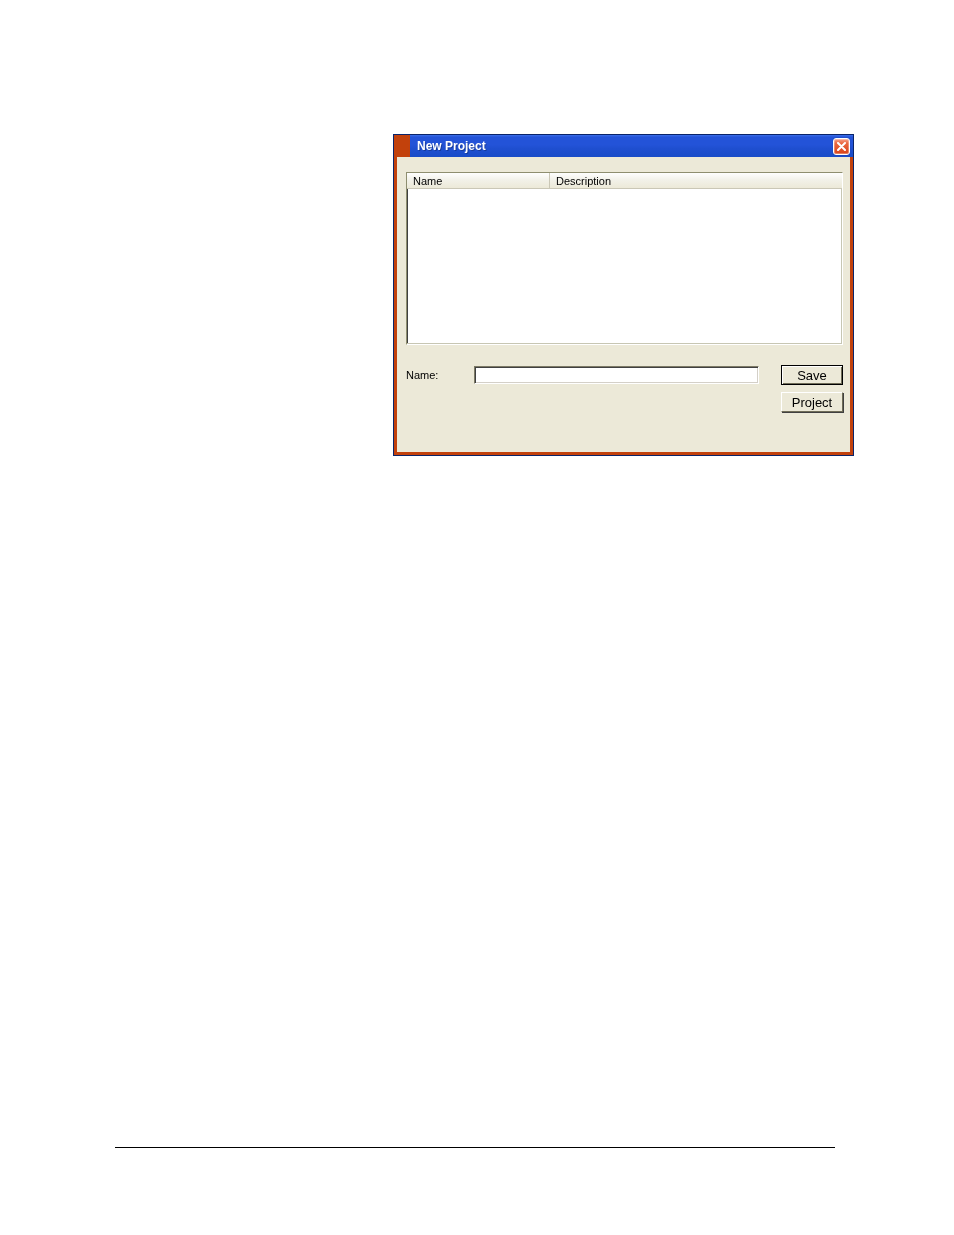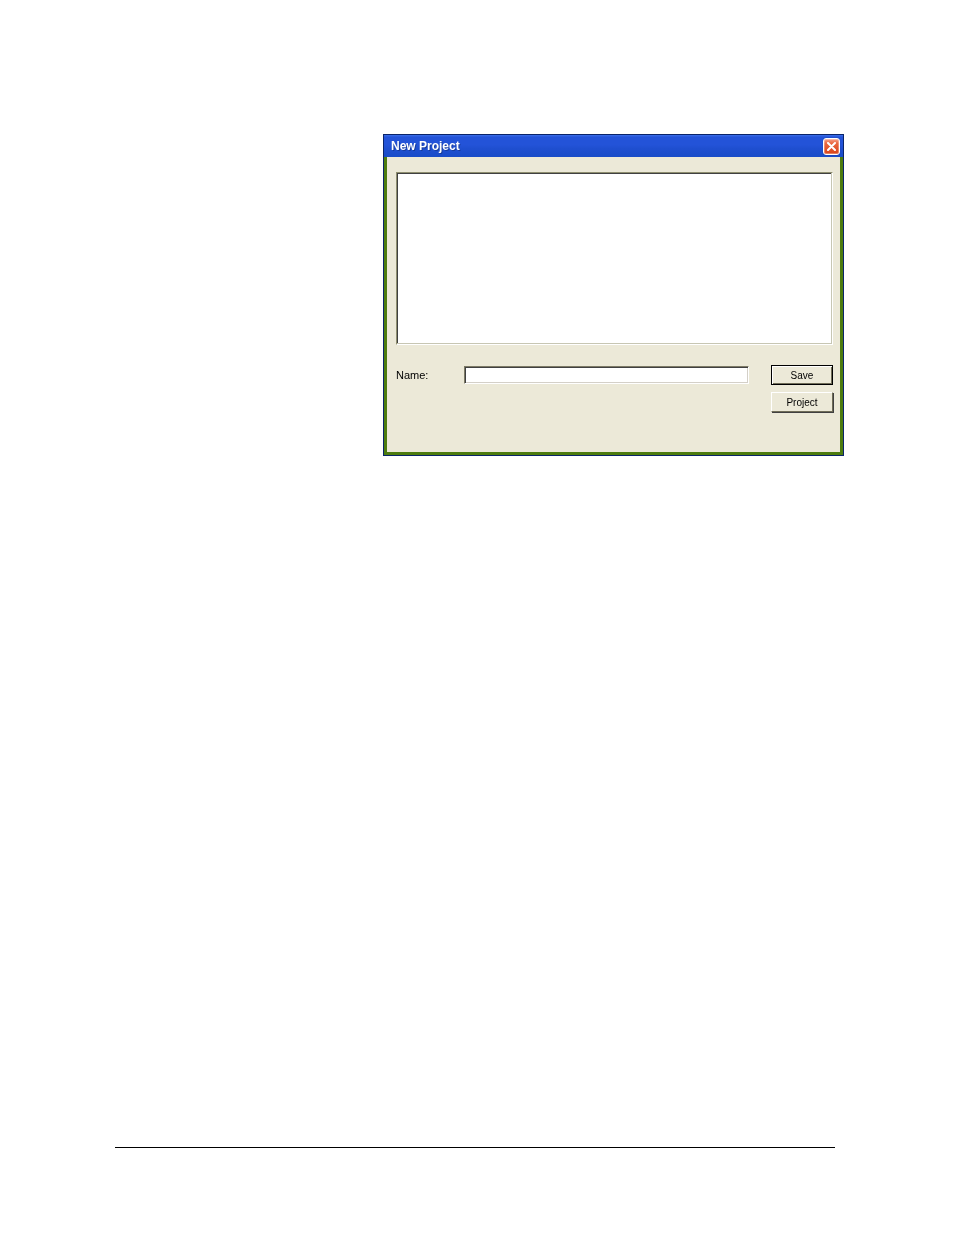--- a/index.html
+++ b/index.html
@@ -13,26 +13,27 @@
     font-size: 11px;
     position: relative;
   }
   .page {
     width: 954px;
     height: 1235px;
     position: relative;
   }
   .dialog {
     position: absolute;
-    left: 383px;
+    left: 393px;
     top: 134px;
     width: 461px;
     height: 322px;
-    background: #4d7c0f;
+    background: #c2410c;
     border: 1px solid #0a246a;
+    padding-left: 16px;
   }
   .titlebar {
     height: 22px;
     background: linear-gradient(to bottom,
       #3a6ee8 0%, #2353d8 10%, #2353d8 45%, #1f4fd0 60%, #184bc8 100%);
     display: flex;
     align-items: center;
     padding: 0 3px 0 7px;
     justify-content: space-between;
   }
@@ -136,21 +137,21 @@
     position: absolute;
     width: 62px;
     height: 20px;
     background: #ece9d8;
     border-top: 1px solid #ffffff;
     border-left: 1px solid #ffffff;
     border-right: 1px solid #6f6c57;
     border-bottom: 1px solid #6f6c57;
     box-shadow: 1px 1px 0 #404040;
     font-family: Tahoma, Arial, sans-serif;
-    font-size: 10px;
+    font-size: 13px;
     color: #000000;
     text-align: center;
     padding: 0;
     cursor: pointer;
   }
   .btn-default {
     border: 1px solid #000000;
     box-shadow: inset 1px 1px 0 #ffffff, inset -1px -1px 0 #6f6c57;
   }
   .btn-save { left: 384px; top: 208px; }
@@ -176,20 +177,24 @@
       <div class="close-btn">
         <svg width="9" height="9" viewBox="0 0 9 9">
           <path d="M1 1 L8 8 M8 1 L1 8" stroke="#ffffff" stroke-width="2" stroke-linecap="round"></path>
         </svg>
       </div>
     </div>
 
     <div class="client">
 
       <div class="listview">
+        <div class="lv-header">
+          <div class="lv-col lv-col-name">Name</div>
+          <div class="lv-col lv-col-desc">Description</div>
+        </div>
         <div class="lv-body"></div>
       </div>
 
       <div class="form-row row-name">
         <span class="lbl">Name:</span>
         <input type="text" class="txt" value="" style="">
       </div>
 
 
       <button class="btn btn-default btn-save">Save</button>

